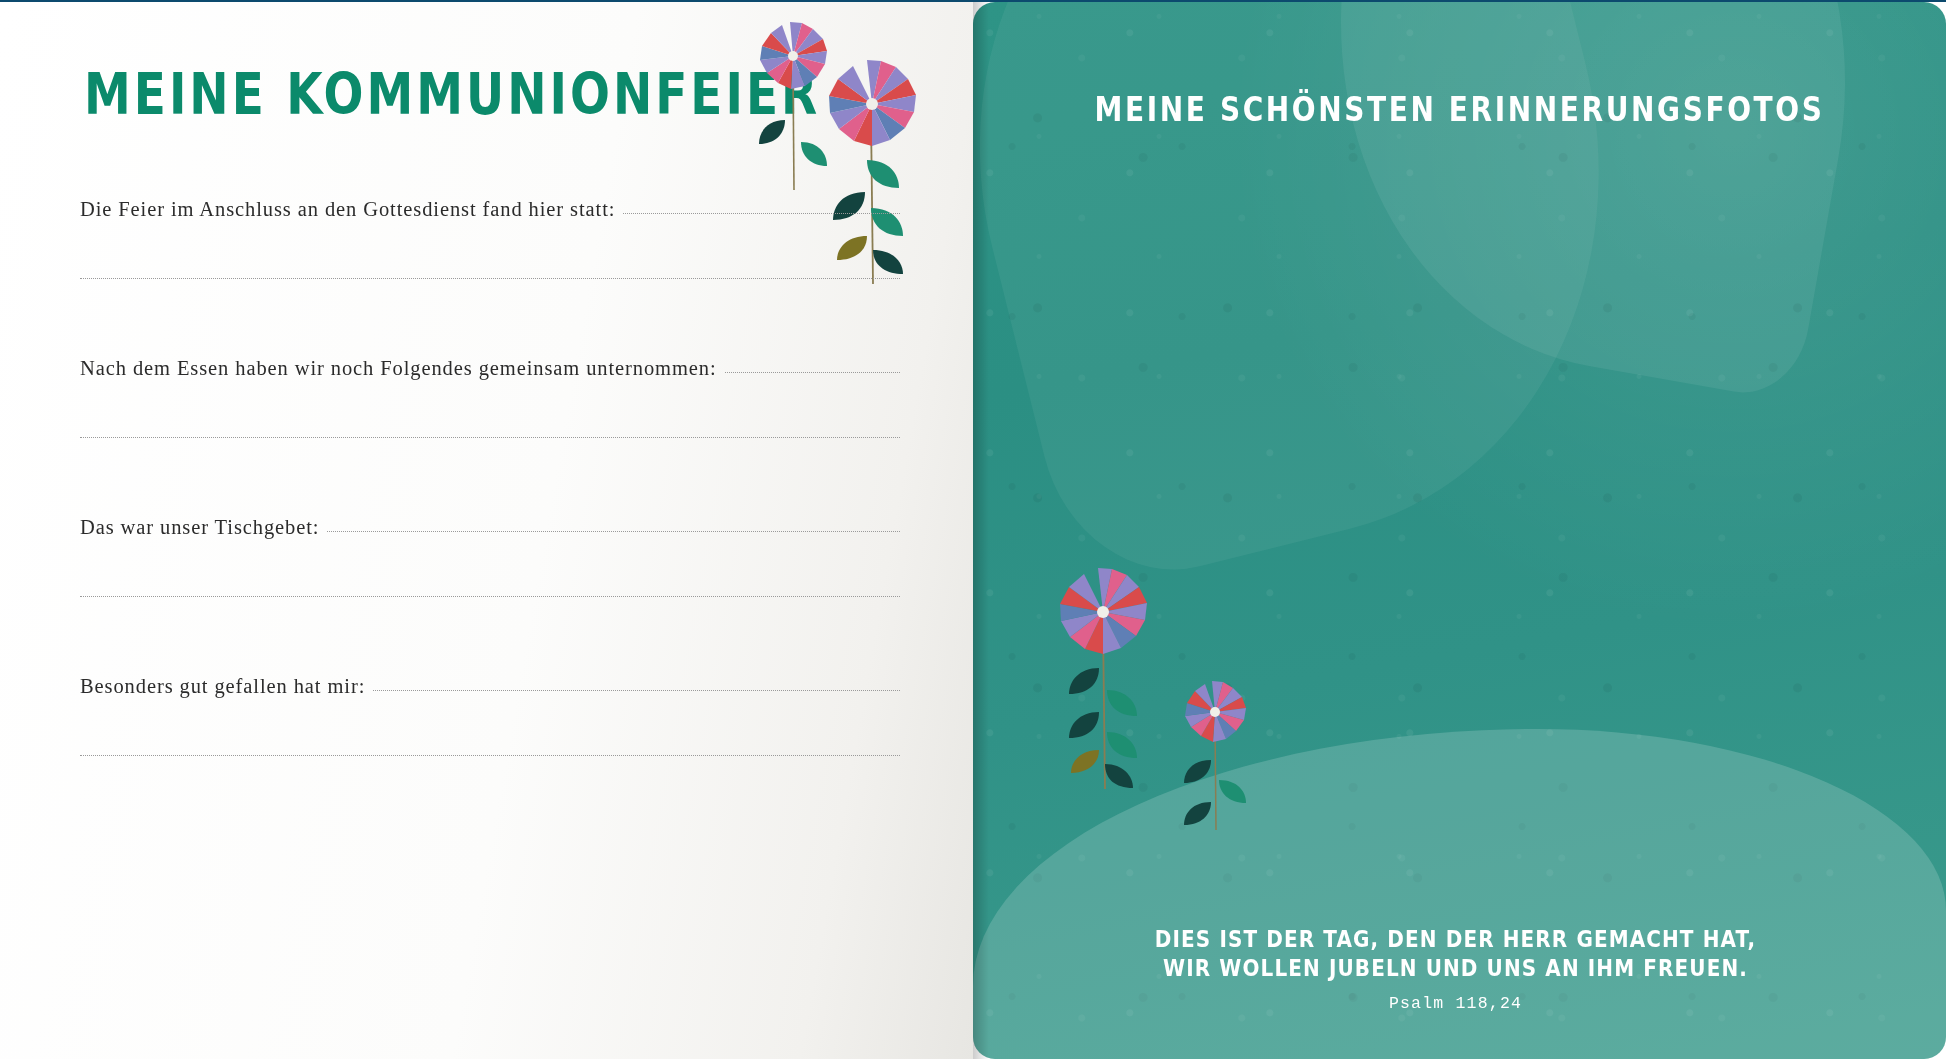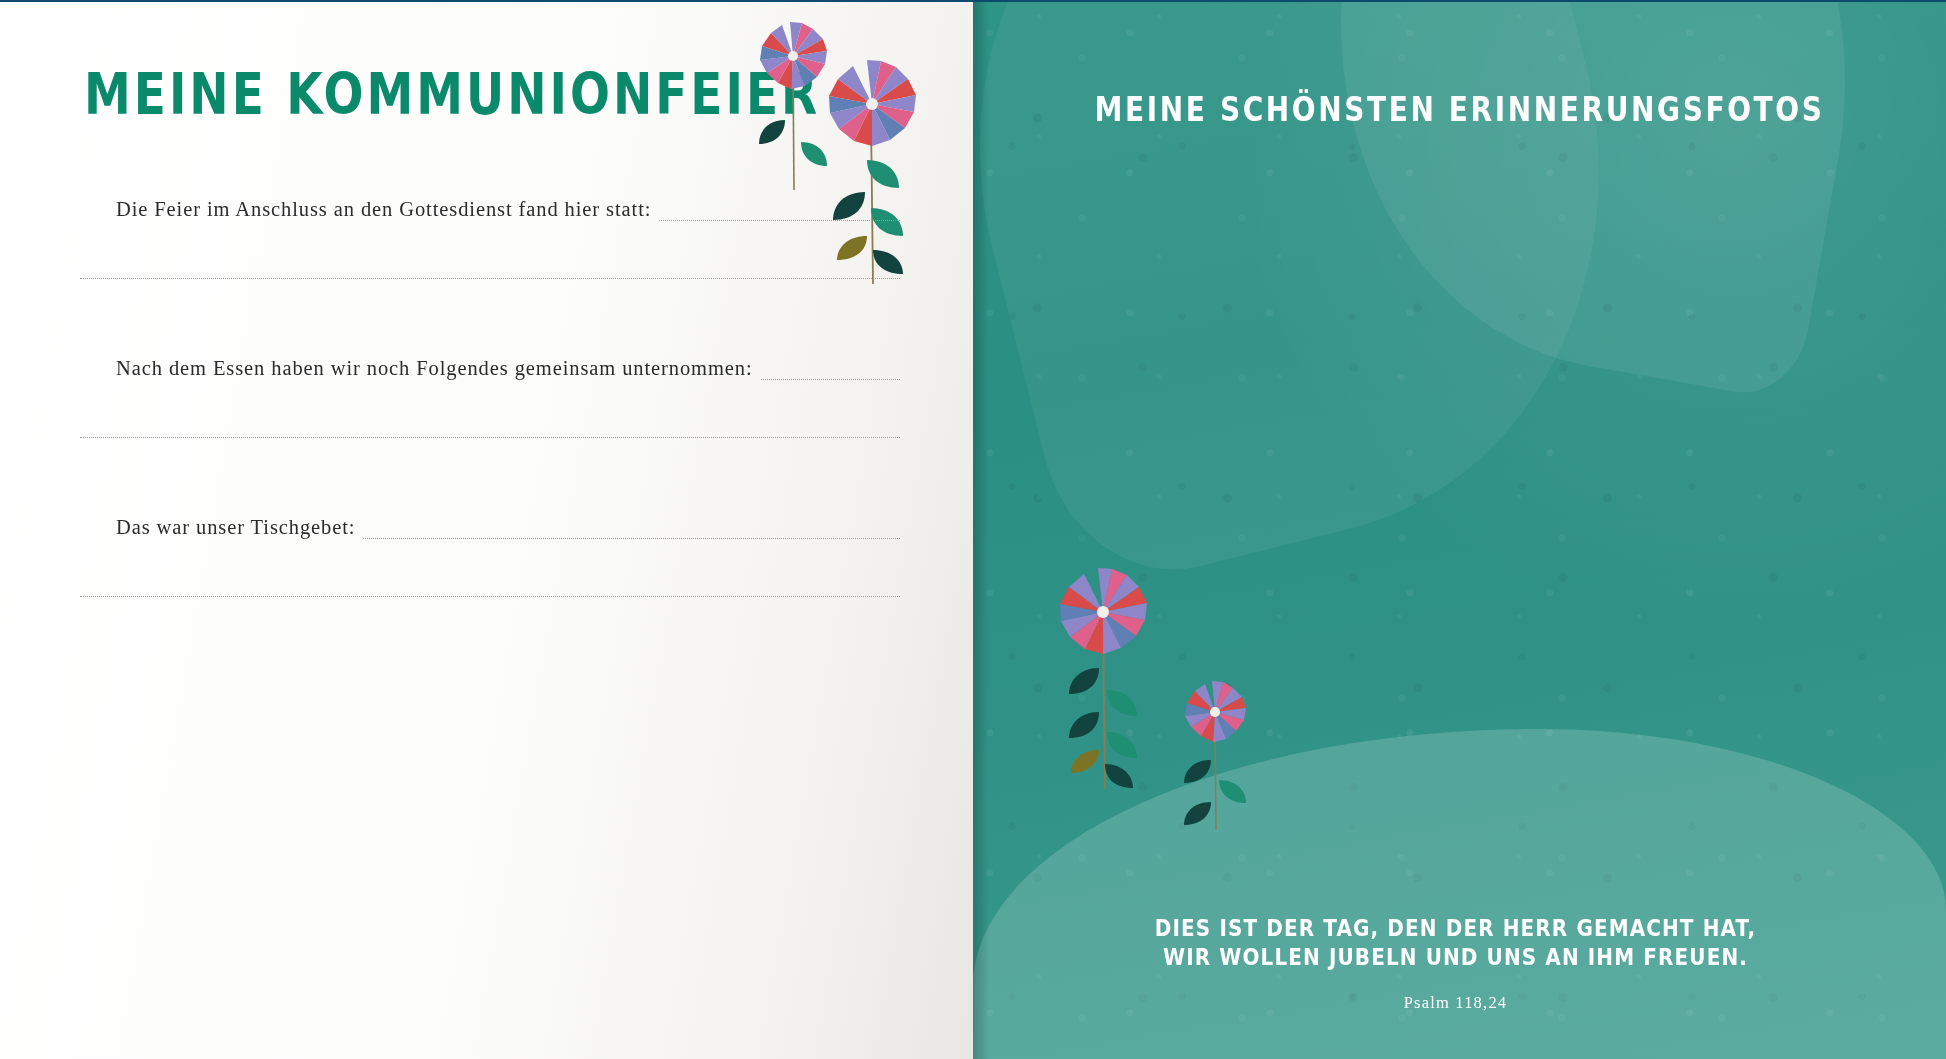--- a/index.html
+++ b/index.html
@@ -53,23 +53,22 @@
     top: 196px;
     width: 820px;
   }
 
   .field-block {
     position: relative;
     margin-bottom: 78px;
   }
   .field-row {
     display: flex;
-    align-items: flex-end;
+    align-items: flex-start;
     white-space: nowrap;
-    margin-left: 36px;
   }
   .field-label {
     font-family: "Liberation Serif", serif;
     font-size: 20.5px;
     color: #2b2b2b;
     letter-spacing: 0.9px;
     padding-right: 8px;
   }
   .field-line {
     flex: 1;
@@ -94,20 +93,21 @@
 
   
   .page-right {
     position: relative;
     width: 973px;
     height: 100%;
     overflow: hidden;
     background:
       radial-gradient(circle at 78% 12%, rgba(255,255,255,0.10) 0%, rgba(255,255,255,0) 42%),
       linear-gradient(170deg, #2e9486 0%, #2b8f83 32%, #309287 60%, #3b9b8c 100%);
+    border-radius: 22px;
   }
   .texture {
     position: absolute;
     inset: 0;
     background-image:
       radial-gradient(circle at 12% 22%, rgba(255,255,255,0.07) 0 3px, transparent 4px),
       radial-gradient(circle at 34% 61%, rgba(0,0,0,0.06) 0 4px, transparent 5px),
       radial-gradient(circle at 68% 35%, rgba(255,255,255,0.05) 0 3px, transparent 4px),
       radial-gradient(circle at 81% 74%, rgba(0,0,0,0.05) 0 4px, transparent 5px),
       radial-gradient(circle at 55% 12%, rgba(255,255,255,0.05) 0 2px, transparent 3px),
@@ -169,22 +169,22 @@
   }
   .verse-line {
     font-family: "DejaVu Sans", sans-serif;
     font-weight: bold;
     font-size: 20px;
     letter-spacing: 1.1px;
     line-height: 1.45;
     transform: scaleY(1.12);
   }
   .verse-ref {
-    margin-top: 21px;
-    font-family: Liberation Serif, serif;
+    margin-top: 11px;
+    font-family: Liberation Mono, monospace;
     font-size: 16.5px;
     letter-spacing: 1.2px;
     color: #ffffff;
   }
 
   .flower-cluster-right {
     position: absolute;
     left: 80px;
     bottom: 195px;
     width: 300px;
@@ -287,20 +287,27 @@
       </div>
 
       <div class="field-block">
         <div class="field-row">
           <span class="field-label">Das war unser Tischgebet:</span>
           <span class="field-line"></span>
         </div>
         <div class="field-line2"></div>
       </div>
 
+      <div class="field-block">
+        <div class="field-row">
+          <span class="field-label">Besonders gut gefallen hat mir:</span>
+          <span class="field-line"></span>
+        </div>
+        <div class="field-line2"></div>
+      </div>
 
     </div>
   </div>
 
   <div class="gutter-shadow"></div>
 
   <div class="page-right">
     <div class="leaf-shape-1"></div>
     <div class="leaf-shape-2"></div>
     <div class="texture"></div>

